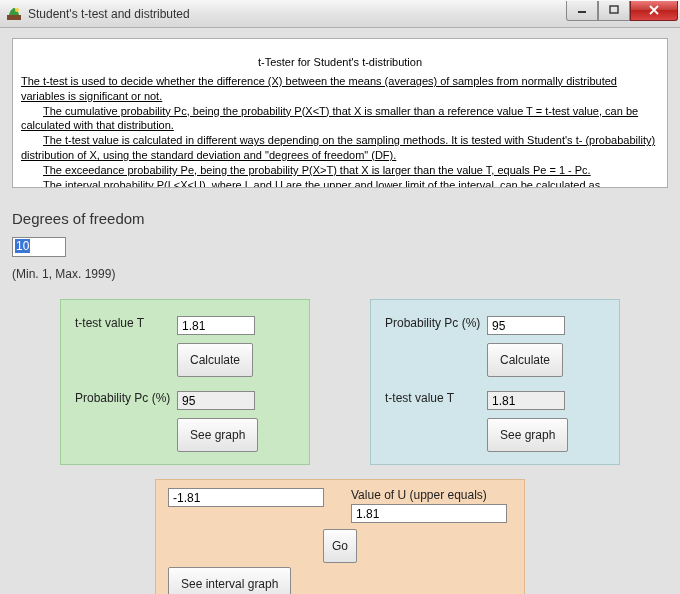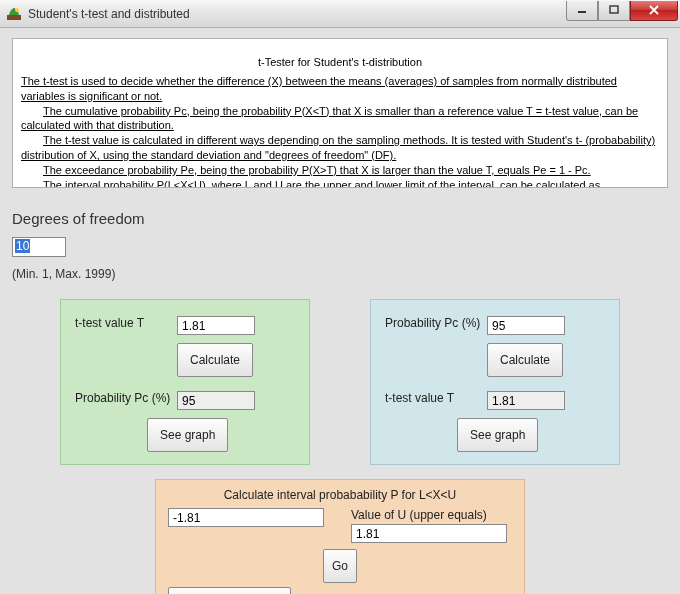--- a/index.html
+++ b/index.html
@@ -133,21 +133,21 @@
     height: 34px;
     border: 1px solid #8a8a8a;
     background: linear-gradient(to bottom, #fdfdfd, #e4e4e4);
     font-size: 12px;
     padding: 0 12px;
     cursor: pointer;
     border-radius: 2px;
     color:#222;
   }
   .btn-row { margin-left: 102px; margin-bottom: 14px; }
-  .btn-row2 { margin-left: 72px; margin-top: 4px; }
+  .btn-row2 { margin-left: 102px; margin-top: 4px; }
   .interval-panel {
     background: #f6d7b8;
     border: 1px solid #e0b88f;
     width: 370px;
     margin: 14px auto 0 auto;
     padding: 8px 12px 12px 12px;
   }
   .interval-title {
     text-align: center;
     font-size: 12px;
@@ -248,21 +248,20 @@
         <span class="row-label">t-test value T</span>
         <input class="txt" readonly="" value="1.81" style="">
       </div>
       <div class="btn-row2">
         <button class="btn">See graph</button>
       </div>
     </div>
   </div>
 
   <div class="interval-panel">
-    <div class="interval-title">Calculate interval probabability P for L&lt;X&lt;U</div>
     <div class="lu-row">
       <div class="lu-col">
         <input value="-1.81" style="">
       </div>
       <div class="lu-col">
         <label>Value of U (upper equals)</label>
         <input value="1.81" style="">
       </div>
     </div>
     <div class="go-row">

